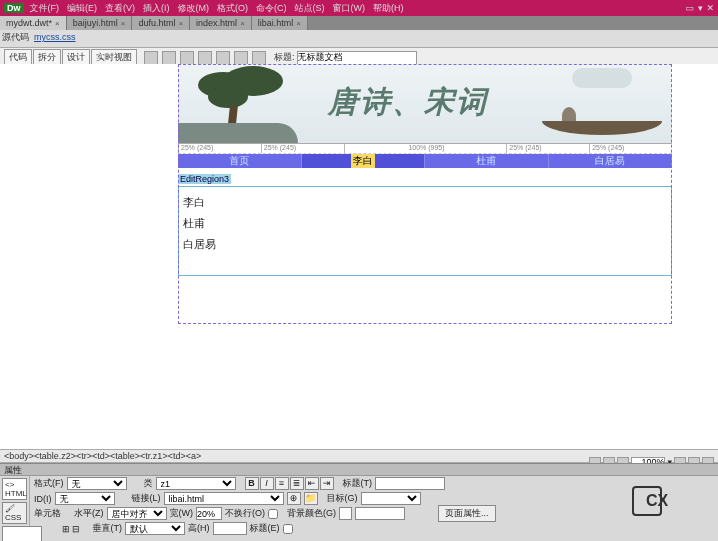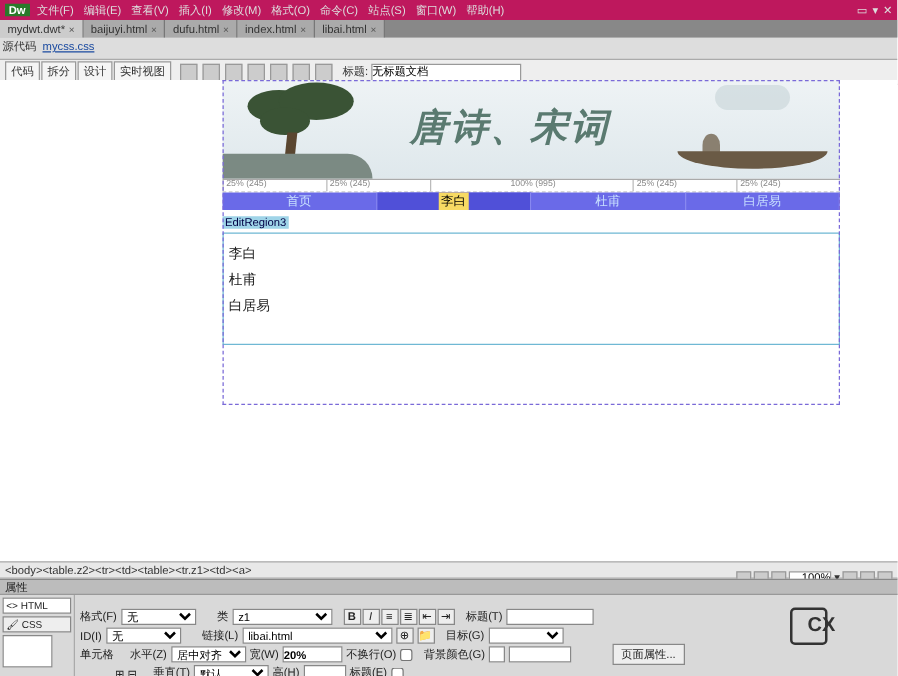--- a/index.html
+++ b/index.html
@@ -71,25 +71,25 @@
 
 .tagbar { position: absolute; left:0; right:0; bottom: 78px; height: 14px; background: #e8e8e8; border-top:1px solid #aaa; border-bottom:1px solid #aaa; font-size: 9px; color:#333; display:flex; align-items:center; padding:0 4px;}
 .tagbar .right { margin-left:auto; display:flex; align-items:center; gap:2px;margin-top:12px;}
 .tagbar .ic { width:12px; height:10px; background:#ccc; border:1px solid #999;}
 .tagbar input.zoom { width:34px; height:11px; font-size:9px; border:1px solid #999; text-align:right;}
 
 
 .prop { position:absolute; left:0; right:0; bottom:0; height:78px; background:#d9d9d9; border-top:1px solid #888; font-size:9px; color:#222;}
 .prop .hdr { height:12px; background:#bcbcbc; padding:0 4px; font-size:9px; border-bottom:1px solid #999;}
 .prop .body { display:flex; height:66px; }
-.prop .leftcol { width:60px; border-right:1px solid #aaa; padding:2px; }
+.prop .leftcol { width:30px; border-right:1px solid #aaa; padding:2px; }
 .prop .leftcol .modebtn { display:block; border:1px solid #888; background:#eee; margin-bottom:2px; padding:1px 2px; font-size:8px;}
 .prop .leftcol .modebtn.active { background:#fff; }
 .prop .thumb { width:40px; height:26px; background:#fff; border:1px solid #888; margin-top:2px;}
-.prop .grid { flex:1; padding:10px 4px; position:relative;}
+.prop .grid { flex:1; padding:0 4px; position:relative;}
 .prop .row { display:flex; align-items:center; height:15px; gap:3px; }
 .prop .lbl { font-size:9px; white-space:nowrap; }
 .prop select, .prop input[type=text] { height:13px; font-size:9px; border:1px solid #888; background:#fff; }
 .prop .btns { display:flex; gap:1px; }
 .prop .tb { width:14px; height:13px; border:1px solid #888; background:#eee; font-size:9px; text-align:center; line-height:11px;}
 .prop .ck { width:10px; height:10px; }
 .prop .swatch { width:13px; height:13px; border:1px solid #888; background:#fff; }
 .prop .pgprops { border:1px solid #888; background:#eee; padding:1px 6px; }
 
 
@@ -255,21 +255,21 @@
         <span class="tb">⊕</span>
         <span class="tb">📁</span>
         <span class="lbl" style="margin-left:6px">目标(G)</span>
         <select style="width:60px"><option></option></select>
       </div>
       <div class="row">
         <span class="lbl">单元格</span>
         <span class="lbl" style="margin-left:10px">水平(Z)</span>
         <select style="width:60px"><option>居中对齐</option></select>
         <span class="lbl">宽(W)</span>
-        <input type="text" style="width: 48px; font-weight: bold;" value="20%">
+        <input type="text" style="width: 26px;" value="20%">
         <span class="lbl">不换行(O)</span>
         <input type="checkbox" class="ck" style="">
         <span class="lbl" style="margin-left:6px">背景颜色(G)</span>
         <span class="swatch"></span>
         <input type="text" style="width: 50px;">
         <span class="pgprops" style="margin-left:30px">页面属性...</span>
       </div>
       <div class="row">
         <span class="lbl" style="margin-left:28px">⊞ ⊟</span>
         <span class="lbl" style="margin-left:10px">垂直(T)</span>

